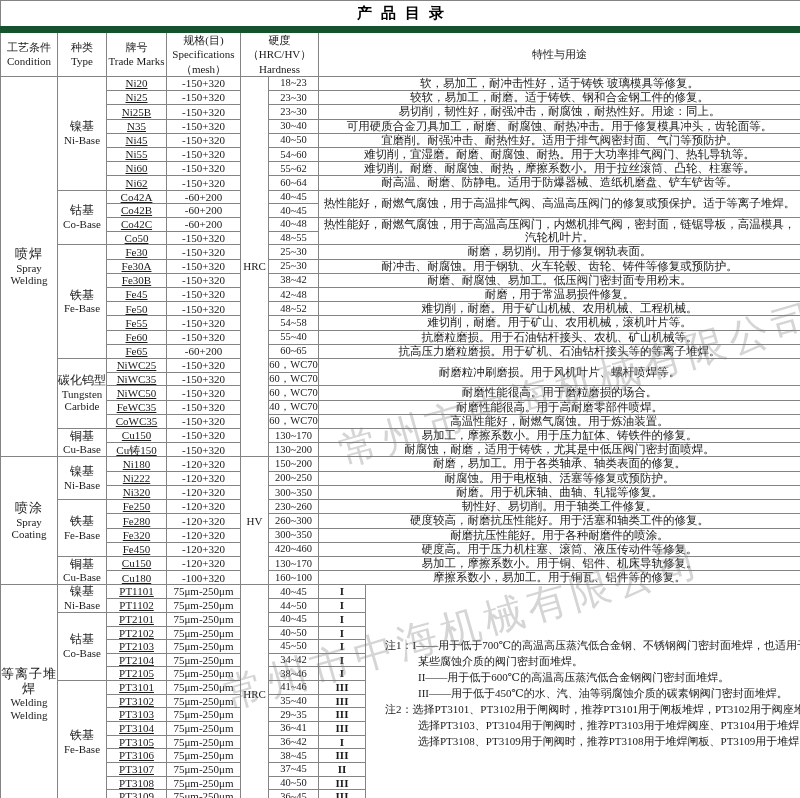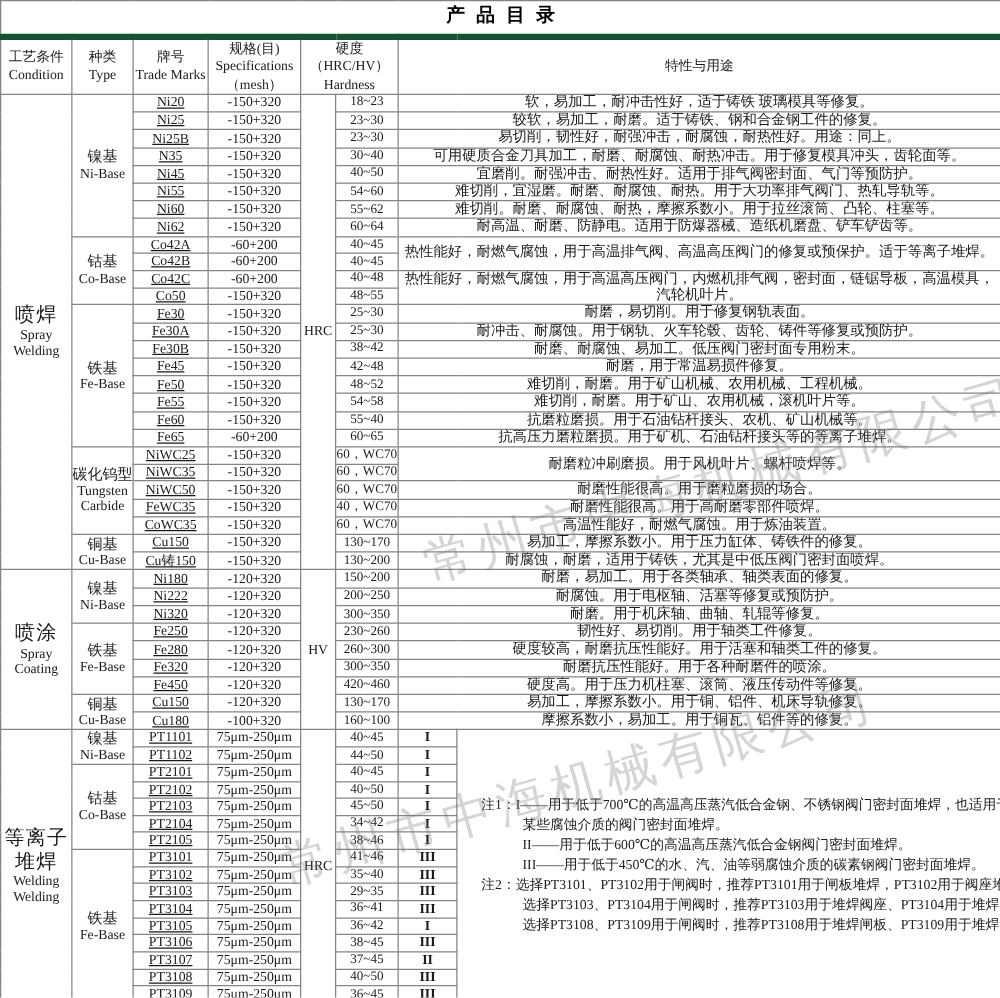--- a/index.html
+++ b/index.html
@@ -4,24 +4,24 @@
 <style>
   html,body{margin:0;padding:0;background:#fff;}
   #page{position:relative;width:800px;height:798px;background:#ffffff;overflow:hidden;
         font-family:"Liberation Serif","DejaVu Serif",serif;color:#1a1a1a;}
   table{width:800px;height:798px;table-layout:fixed;border-collapse:collapse;background:#fff;}
   td,th{border:1px solid #848484;padding:0;text-align:center;vertical-align:middle;
         font-size:11px;font-weight:normal;line-height:1.15;overflow:hidden;}
   tr.title-row{height:29px;}
   tr.header-row{height:45px;}
   tbody tr{height:13px;}
-  .title-cell{font-size:15px;font-weight:bold;letter-spacing:9px;text-indent:9px;color:#000;border-bottom:5px solid #14532d;}
+  .title-cell{font-size:15px;font-weight:bold;letter-spacing:9px;text-indent:9px;color:#000;border-bottom:7px solid #14532d;}
   th div{line-height:1.3;}
   .process-cell{font-size:11px;}
-  .process-cell div:first-child{font-size:16px;letter-spacing:1px;}
+  .process-cell div:first-child{font-size:13px;letter-spacing:1px;}
   .type-cell div:first-child{font-size:12px;}
   .mark-cell{font-size:11px;text-decoration:underline;}
   .spec-cell{font-size:11px;}
   .scale-cell{font-size:11px;margin-left:32px;}
   .hard-cell{font-size:10.5px;font-family:Liberation Serif, serif;}
   .grade-cell{font-weight:bold;font-size:11px;}
   .feature-cell{text-align:center;padding:0 3px;font-size:11.5px;}
   .notes-cell{text-align:left;padding:0 4px;font-size:11px;}
   .note-line{white-space:nowrap;line-height:1.45;margin-left:15px;}
   .note-line.ind{padding-left:33px;}

